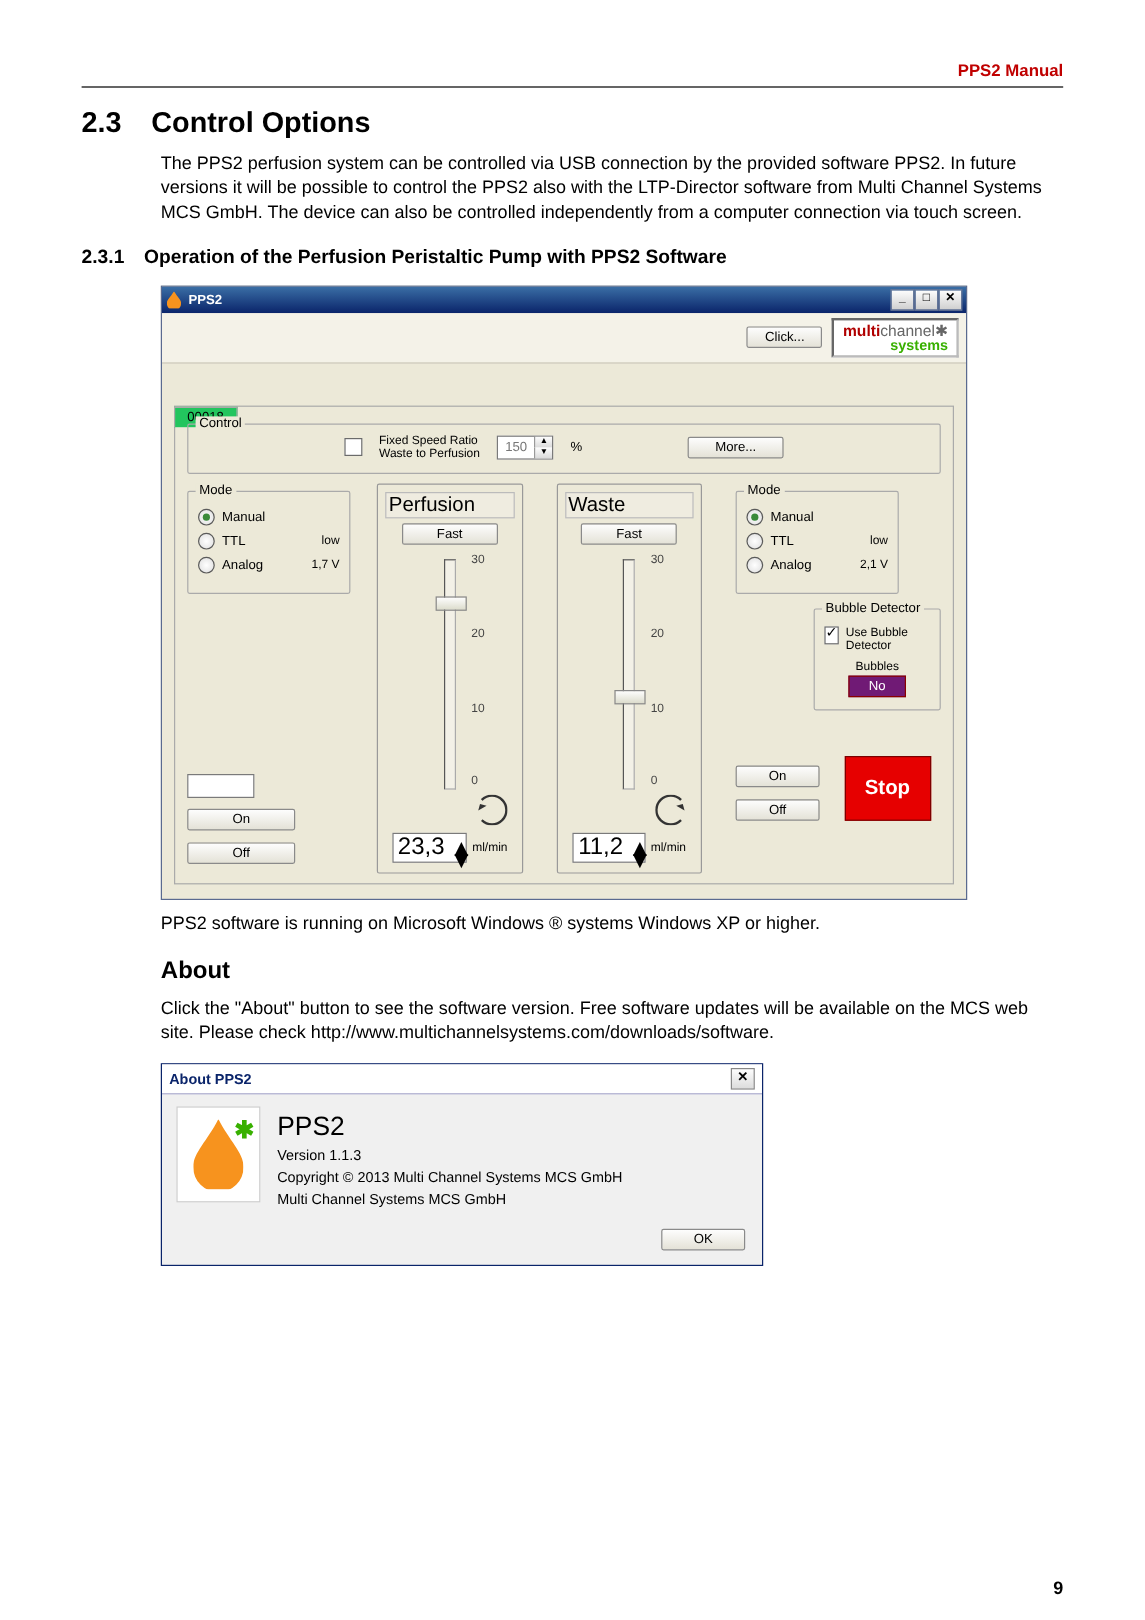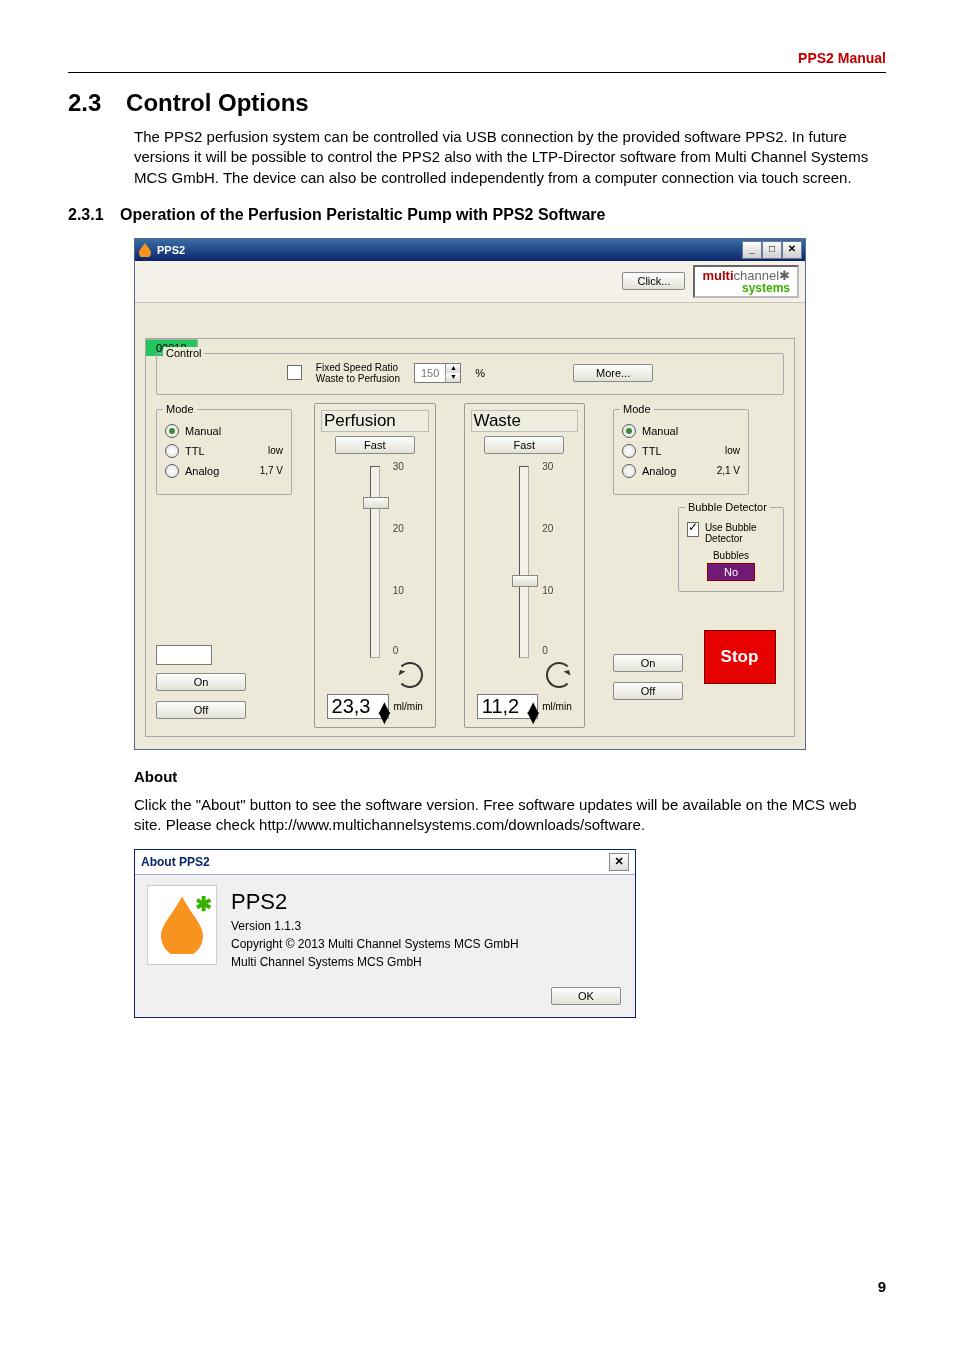--- a/index.html
+++ b/index.html
@@ -38,21 +38,21 @@
     line-height: 1.35;
     font-size: 15px;
   }
   h3.subsection {
     font-size: 16px;
     font-weight: bold;
     margin: 18px 0 14px 0;
   }
   h3.subsection .num { margin-right: 12px; }
   h4.runin {
-    font-size: 15px;
+    font-size: 20px;
     font-weight: bold;
     margin: 18px 0 8px 0;
   }
   .page-num {
     text-align: right;
     font-weight: bold;
     margin-top: 260px;
     font-size: 15px;
   }
 
@@ -290,21 +290,21 @@
     border: 1px solid #8a0000;
   }
   .stopbtn {
     background: #e60000;
     color: #fff;
     font-size: 17px;
     font-weight: bold;
     width: 70px; height: 52px;
     display:flex;align-items:center;justify-content:center;
     border: 1px solid #7a0000;
-    margin: 8px auto 16px auto;
+    margin: 8px auto 0 auto;
   }
   .vlabel { font-size: 10px; }
 
   
   .about-window {
     width: 500px;
     border: 1px solid #0a246a;
     background: #f0f0f0;
     font-family: Tahoma, sans-serif;
     font-size: 12px;
@@ -554,20 +554,21 @@
                 </div>
                 <div class="stopbtn">Stop</div>
               </div>
             </div>
           </div>
 
         </div>
       </div>
     </div>
 
+    <p class="body">PPS2 software is running on Microsoft Windows ® systems Windows XP or higher.</p>
 
     <h4 class="runin">About</h4>
     <p class="body">Click the "About" button to see the software version. Free software updates will be available on the MCS web site. Please check http://www.multichannelsystems.com/downloads/software.</p>
 
     <div class="about-window">
       <div class="about-title">
         <span>About PPS2</span>
         <span class="close">✕</span>
       </div>
       <div class="about-body">

